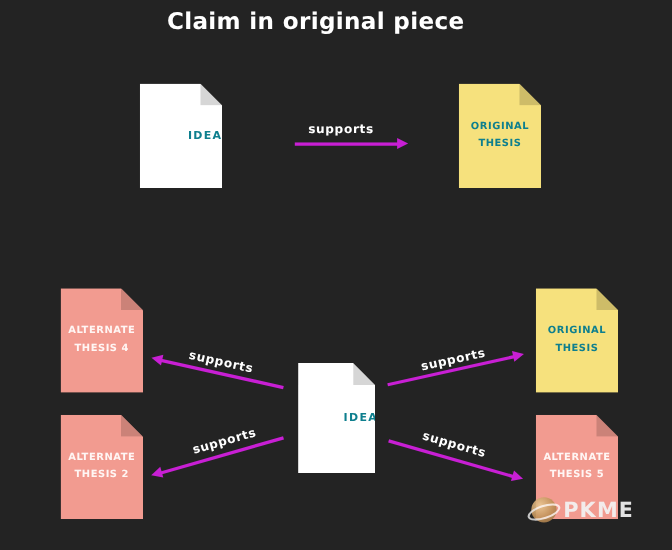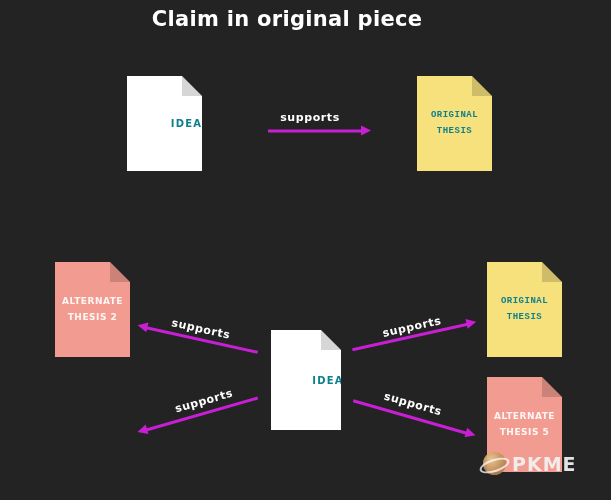--- a/index.html
+++ b/index.html
@@ -17,21 +17,21 @@
     position:absolute;width:75px;height:95px;
     display:flex;align-items:center;justify-content:center;text-align:center;
     clip-path:polygon(0 0,calc(100% - 20px) 0,100% 20px,100% 100%,0 100%);
   }
   .doc::after{
     content:'';position:absolute;top:0;right:0;width:20px;height:20px;
     background:rgba(0,0,0,.16);
     clip-path:polygon(0 0,100% 100%,0 100%);
   }
   .doc.white{background:var(--white-doc,#ffffff);}
-  .doc.yellow{background:var(--yellow-doc,#f6e17d);font-family:Liberation Mono, monospace;}
+  .doc.yellow{background:var(--yellow-doc,#f6e17d);}
   .doc.salmon{background:var(--salmon-doc,#f29b90);}
   .doc-label{font-weight:700;font-size:9px;line-height:1.7;letter-spacing:.5px;padding:0 6px;}
   .doc.white .doc-label,.doc.yellow .doc-label{color:var(--teal,#0e7f8e);}
   .doc.salmon .doc-label{color:#fff6f4;}
   .doc-label.idea{font-size:10px;letter-spacing:1.2px;margin-left:44px;}
   
   .arrow{position:absolute;height:3px;background:var(--arrow,#c81fd4);}
   .arrow.head-left::before{
     content:'';position:absolute;left:-9px;top:-4px;width:0;height:0;
     border-top:5.5px solid transparent;border-bottom:5.5px solid transparent;
@@ -72,23 +72,26 @@
 
   <div class="arrow head-right" style="left:315px;top:131px;width:94px;transform:translate(-50%,-50%) rotate(0deg);"></div>
   <div class="arrow-label" style="left:310px;top:117px;transform:translate(-50%,-50%) rotate(0deg);">supports</div>
 
   <div class="doc yellow" style="left:417px;top:76px;">
     <div class="doc-label">ORIGINAL THESIS</div>
   </div>
 
 
   <div class="doc salmon" style="left:55px;top:262px;">
+    <div class="doc-label">ALTERNATE THESIS 4</div>
+  </div>
+
+  <div class="doc salmon" style="left:55px;top:377px;">
     <div class="doc-label">ALTERNATE THESIS 2</div>
   </div>
-
 
   <div class="doc white" style="left:271px;top:330px;width:70px;height:100px;">
     <div class="doc-label idea">IDEA</div>
   </div>
 
   <div class="doc yellow" style="left:487px;top:262px;">
     <div class="doc-label">ORIGINAL THESIS</div>
   </div>
 
   <div class="doc salmon" style="left:487px;top:377px;">

